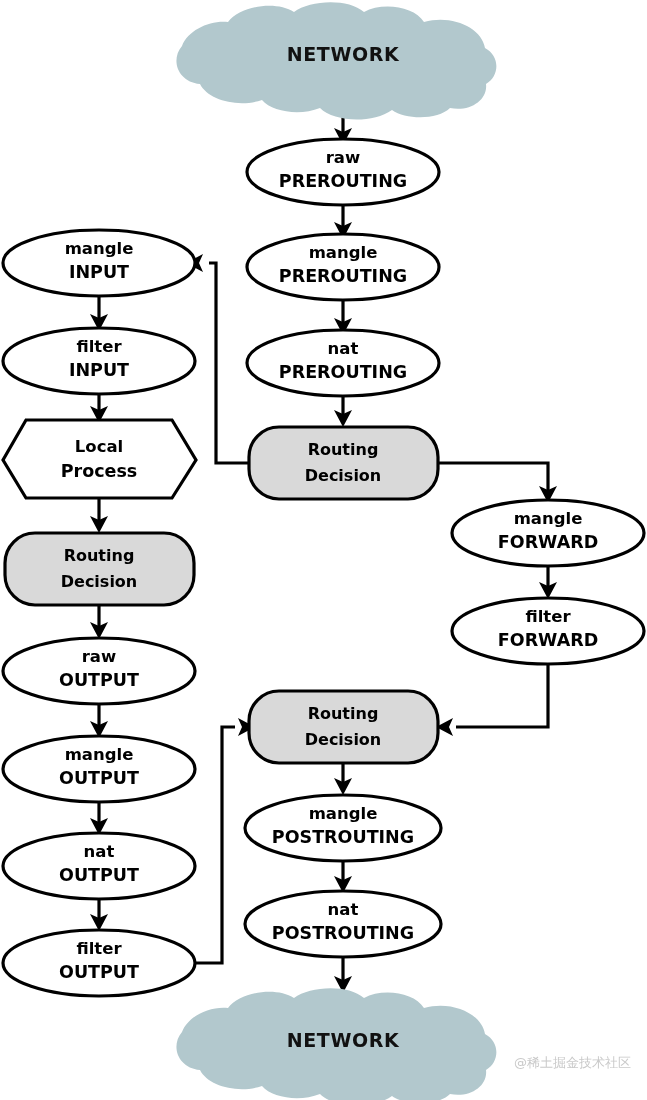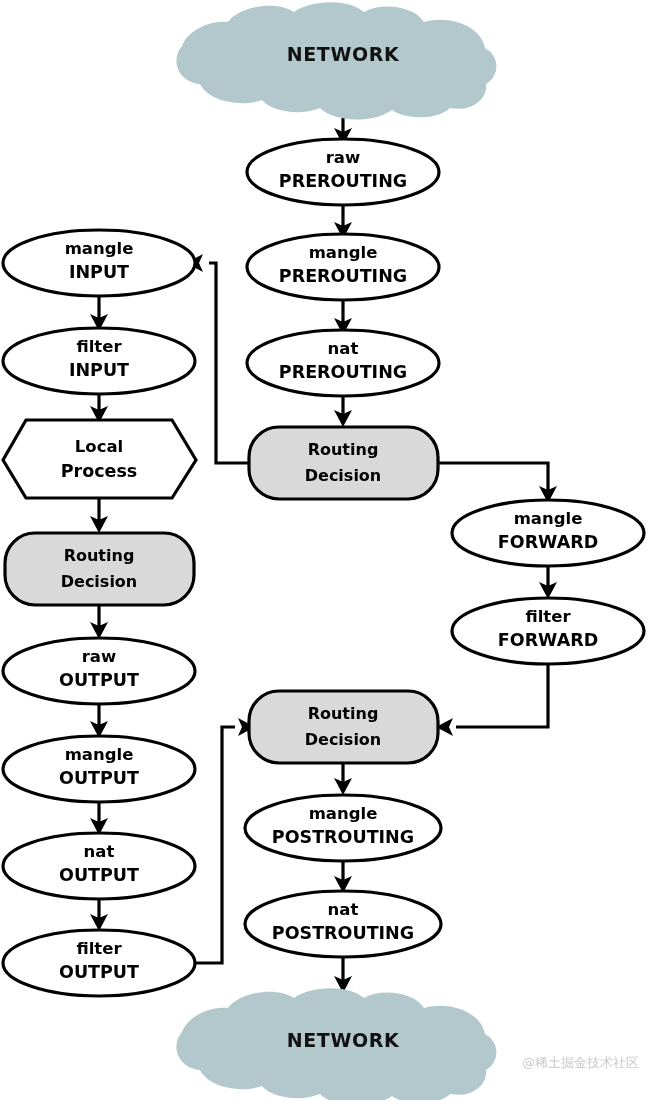--- a/index.html
+++ b/index.html
@@ -54,21 +54,21 @@
   .edge-line {
     stroke: #000000;
     stroke-width: 3.2;
     fill: none;
     stroke-linecap: butt;
     stroke-linejoin: miter;
   }
   .edge-head { fill: #000000; stroke: none; }
   .watermark {
     position: absolute;
-    right: 8px;
+    right: 16px;
     bottom: 28px;
     font-family: "DejaVu Sans", sans-serif;
     font-size: 13px;
     color: #c9c9c9;
     white-space: nowrap;
     user-select: none;
   }
 </style>
 </head>
 <body>

